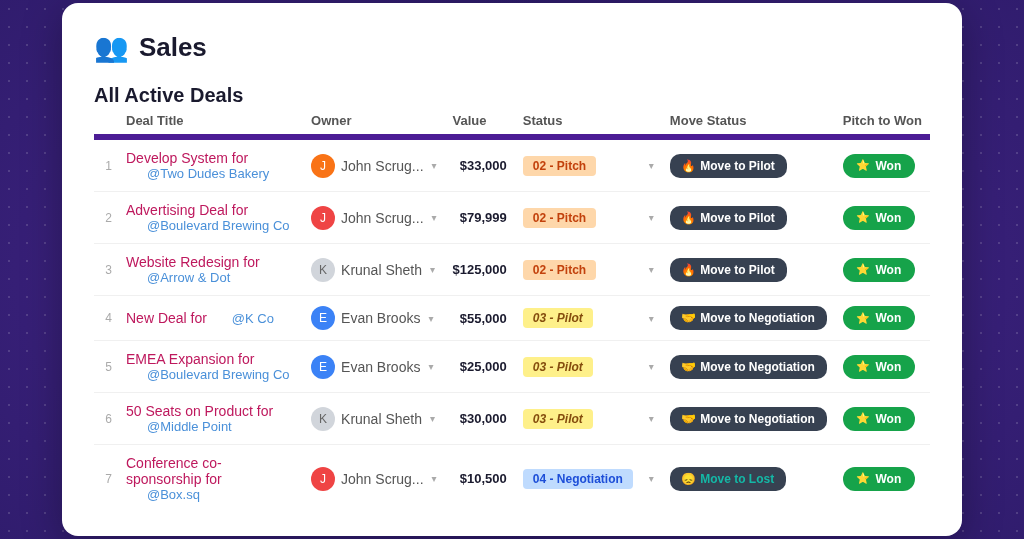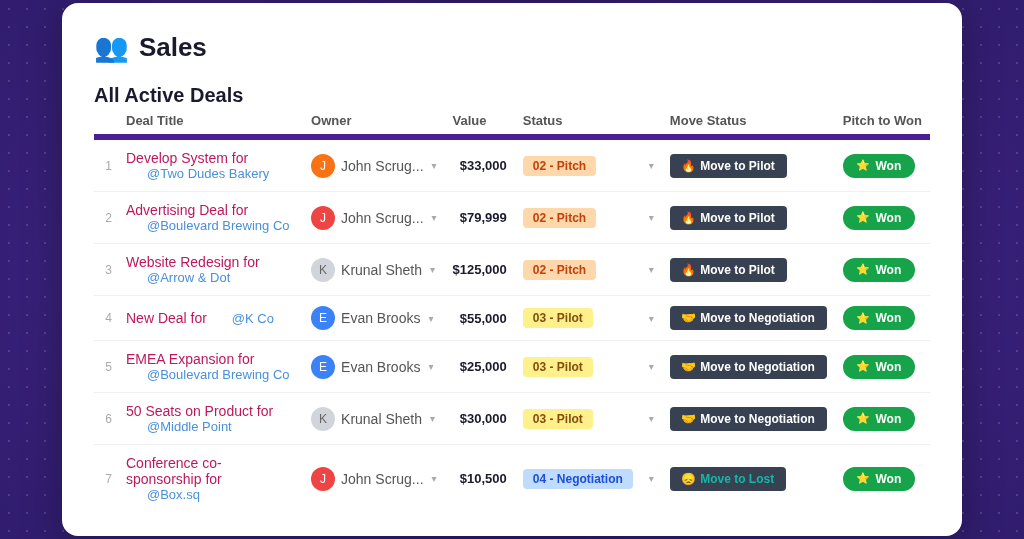--- a/index.html
+++ b/index.html
@@ -143,31 +143,32 @@
       font-weight: 600;
       white-space: nowrap;
     }
     .status-pitch {
       background: #fed7aa;
       color: #c2410c;
     }
     .status-pilot {
       background: #fef08a;
       color: #854d0e;
+      font-style: italic;
     }
     .status-negotiation {
       background: #bfdbfe;
       color: #1d4ed8;
     }
     .move-btn {
       display: inline-flex;
       align-items: center;
       gap: 5px;
       padding: 5px 12px;
-      border-radius: 4px;
+      border-radius: 10px;
       font-size: 12px;
       font-weight: 600;
       border: none;
       cursor: pointer;
       white-space: nowrap;
     }
     .move-btn-pilot {
       background: #374151;
       color: #fff;
     }

